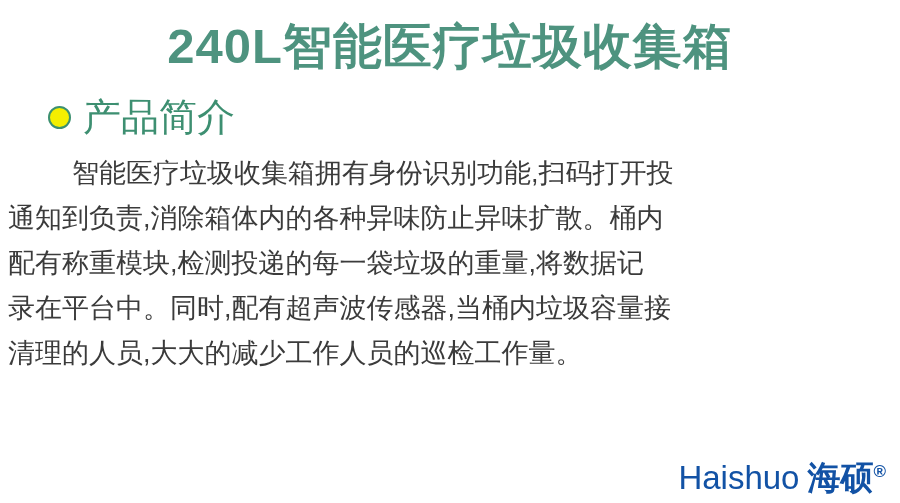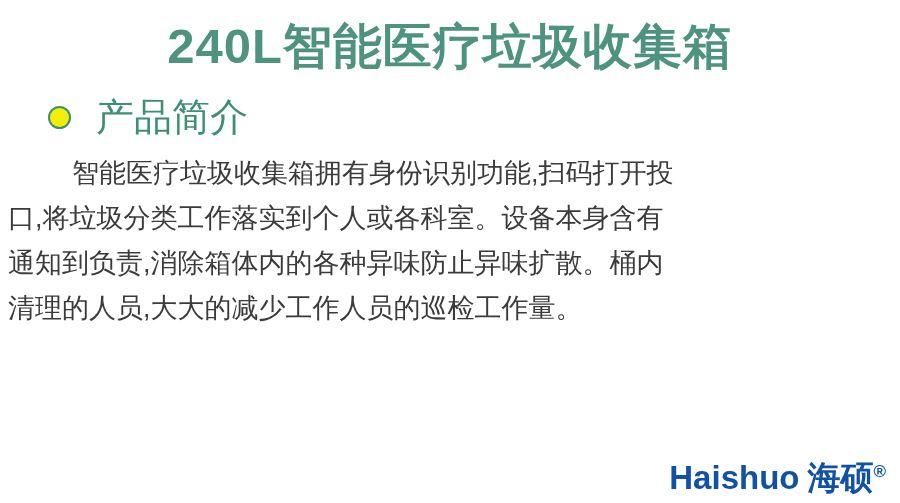--- a/index.html
+++ b/index.html
@@ -30,21 +30,21 @@
     font-weight: 800;
     letter-spacing: 1px;
     color: var(--c-title, #4e937f);
   }
   .section-header {
     position: absolute;
     top: 92px;
     left: 48px;
     display: flex;
     align-items: center;
-    gap: 25px;
+    gap: 12px;
   }
   .bullet {
     display: inline-block;
     width: 19px;
     height: 19px;
     border-radius: 50%;
     background: var(--c-bullet_fill, #f4ef00);
     border: 2px solid var(--c-bullet_stroke, #3c9070);
     box-sizing: content-box;
   }
@@ -71,21 +71,21 @@
     position: absolute;
     right: 14px;
     bottom: 2px;
     color: var(--c-logo, #1252a5);
     font-weight: bold;
     font-size: 33px;
     white-space: nowrap;
   }
   .logo-latin {
     font-family: "Liberation Sans", sans-serif;
-    font-weight: bold;
+    font-weight: normal;
     margin-top: 9px;
   }
   .logo-cjk {
     font-family: "Liberation Serif", serif;
     font-weight: bold;
     margin-left: 8px;
     margin-top: 37px;
   }
   .logo-reg {
     font-size: 17px;
@@ -101,22 +101,23 @@
 
   <h1 class="title">240L智能医疗垃圾收集箱</h1>
 
   <div class="section-header">
     <span class="bullet"></span>
     <span class="heading">产品简介</span>
   </div>
 
   <div class="para">
       <div class="para-line indent">智能医疗垃圾收集箱拥有身份识别功能,扫码打开投</div>
-      <div class="para-line">口,将垃圾分类工作落实到个人或各科室。设备本身含有</div>
       <div class="para-line">通知到负责,消除箱体内的各种异味防止异味扩散。桶内</div>
+      <div class="para-line">配有称重模块,检测投递的每一袋垃圾的重量,将数据记</div>
+      <div class="para-line">录在平台中。同时,配有超声波传感器,当桶内垃圾容量接</div>
       <div class="para-line">清理的人员,大大的减少工作人员的巡检工作量。</div>
     </div>
 
   <div class="logo">
     <span class="logo-latin">Haishuo</span><span class="logo-cjk">海硕</span><sup class="logo-reg">®</sup>
   </div>
 
 </div>
 
 </body></html>

